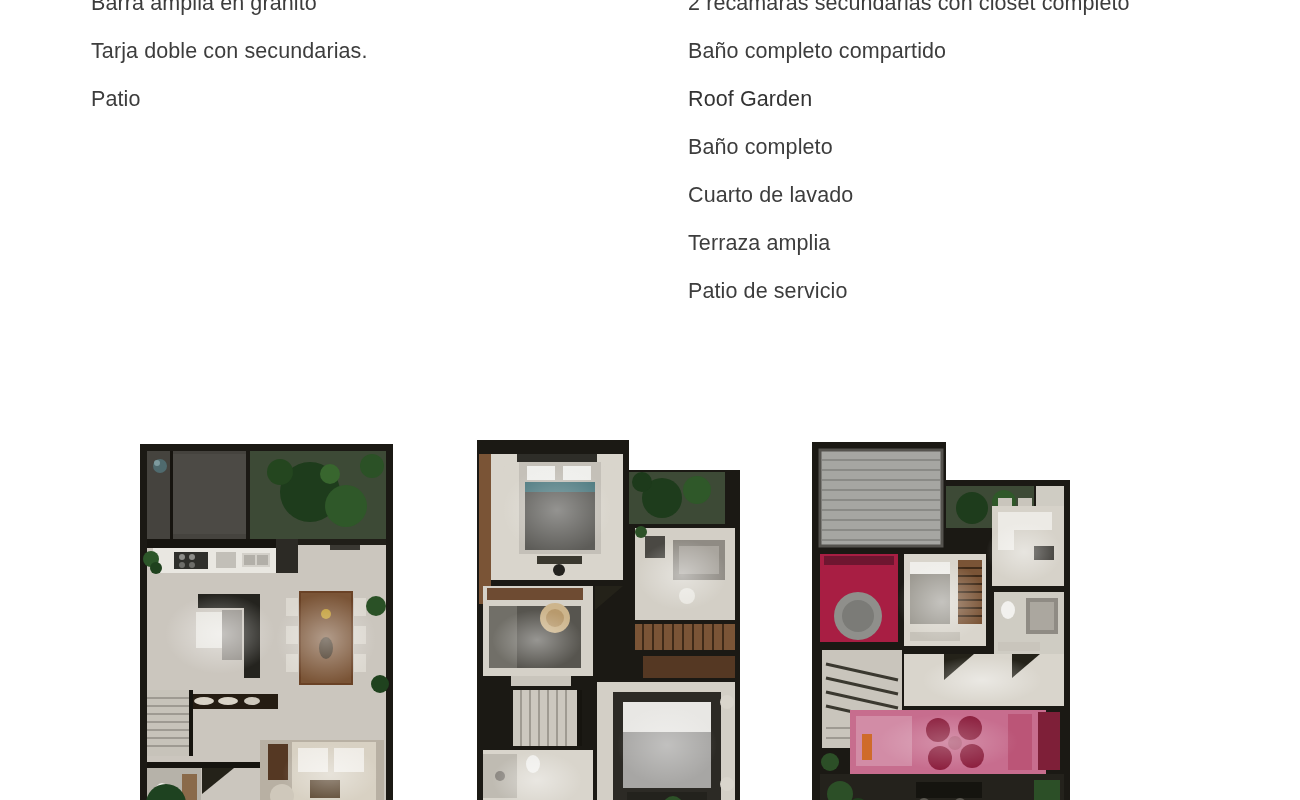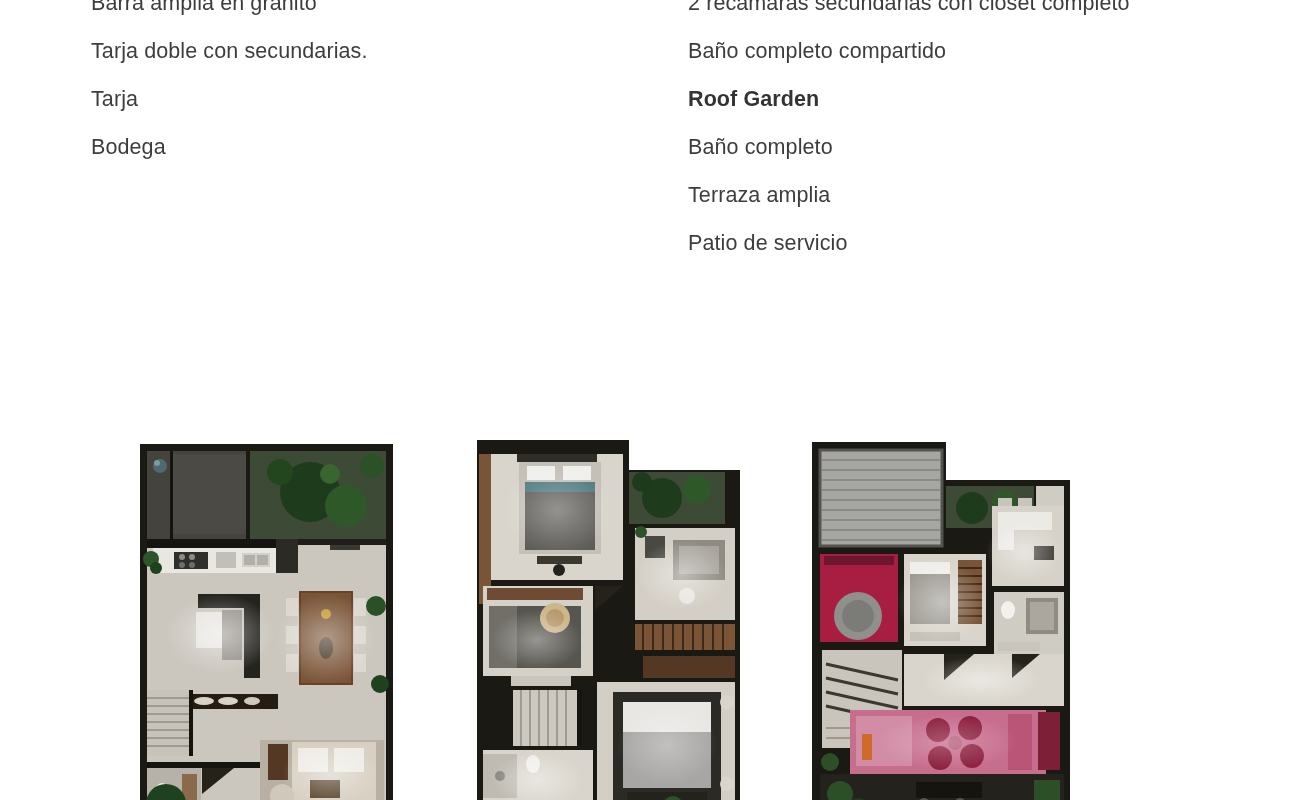--- a/index.html
+++ b/index.html
@@ -5,46 +5,46 @@
   html,body{margin:0;padding:0;background:#ffffff;}
   .canvas{
     position:relative;width:1300px;height:800px;background:#ffffff;
     overflow:hidden;font-family:"Liberation Sans",sans-serif;
   }
   .features{position:absolute;top:-21px;white-space:nowrap;}
   .features .fl{
     line-height:48px;font-size:21.5px;color:#3d3d3d;letter-spacing:0.1px;
     font-family:"Liberation Sans",sans-serif;
   }
-  .features .fl.bold{font-weight:bold;color:#333333;}
+  .features .fl.bold{font-weight:normal;color:#333333;}
   .col-left{left:91px;}
   .col-right{left:688px;}
   .plan{position:absolute;line-height:0;}
   .plan svg{display:block;}
   #plan-ground{left:100px;top:428px;}
   #plan-upper{left:437px;top:424px;}
   #plan-roof{left:772px;top:426px;}
 </style>
 </head>
 <body>
 
 <div class="canvas">
 
   <div class="features col-left">
     <div class="fl">Barra amplia en granito</div>
     <div class="fl">Tarja doble con secundarias.</div>
-    <div class="fl">Tarja</div>
-    <div class="fl">Bodega</div>
+    <div class="fl">Patio</div>
   </div>
 
   <div class="features col-right">
     <div class="fl">2 recámaras secundarias con closet completo</div>
     <div class="fl">Baño completo compartido</div>
     <div class="fl bold">Roof Garden</div>
     <div class="fl">Baño completo</div>
+    <div class="fl">Cuarto de lavado</div>
     <div class="fl">Terraza amplia</div>
     <div class="fl">Patio de servicio</div>
   </div>
 
   <figure class="plan" id="plan-ground">
     <svg width="253" height="372" viewBox="0 0 253 372">
       <defs>
         <radialGradient id="glow1" cx="50%" cy="50%" r="50%">
           <stop offset="0%" stop-color="#ffffff" stop-opacity="0.85"></stop>
           <stop offset="100%" stop-color="#ffffff" stop-opacity="0"></stop>

